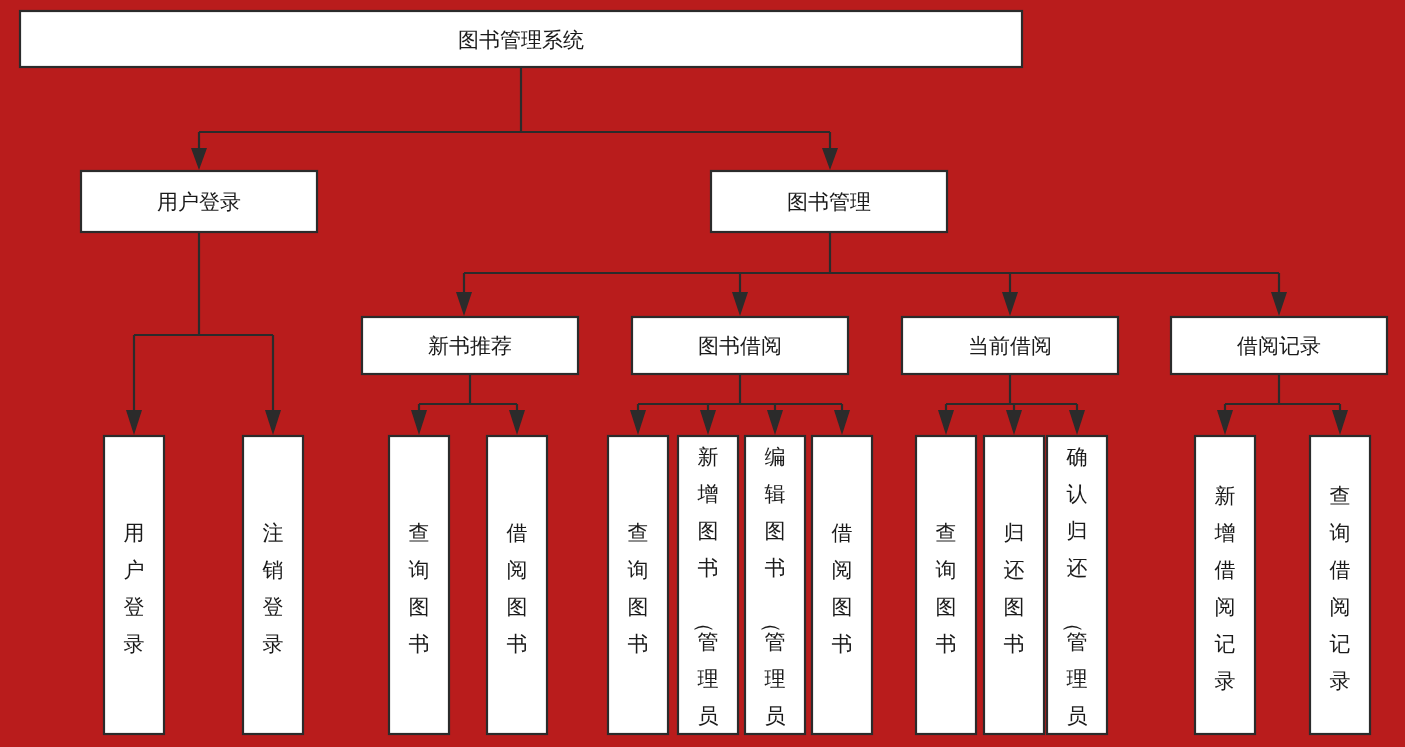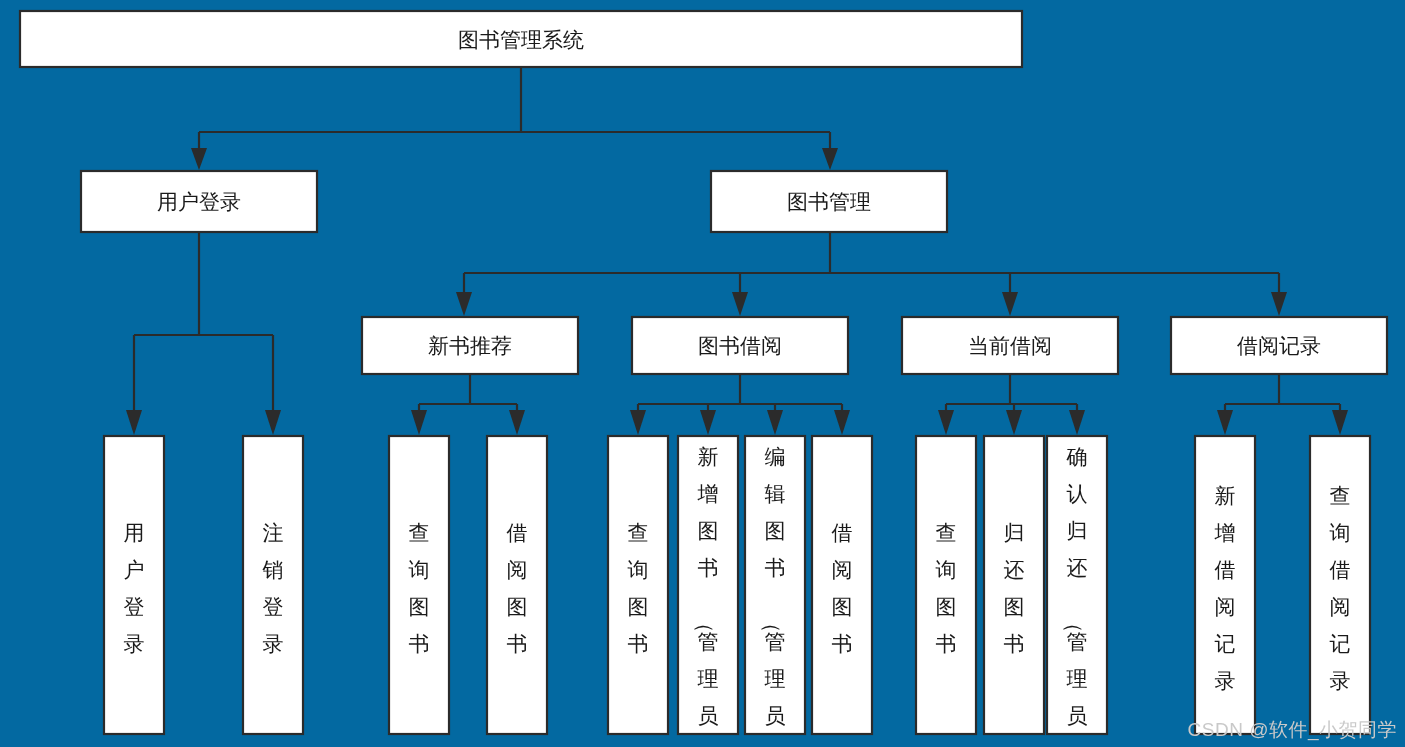--- a/index.html
+++ b/index.html
@@ -10,21 +10,21 @@
   body {
     width: 1405px;
     height: 747px;
     font-family: "Liberation Sans", "DejaVu Sans", sans-serif;
     overflow: hidden;
   }
   #diagram-root {
     position: relative;
     width: 1405px;
     height: 747px;
-    background: #0369a1;
+    background: #b91c1c;
   }
   svg.flow {
     position: absolute;
     top: 0;
     left: 0;
     width: 1405px;
     height: 747px;
   }
   .node-rect {
     fill: #ffffff;
@@ -233,15 +233,14 @@
           <text class="node-label-v" x="1225" y="502.86"><tspan x="1225" dy="0">新</tspan><tspan x="1225" dy="37">增</tspan><tspan x="1225" dy="37">借</tspan><tspan x="1225" dy="37">阅</tspan><tspan x="1225" dy="37">记</tspan><tspan x="1225" dy="37">录</tspan></text>
         </g>
         <g>
           <rect class="node-rect" x="1310" y="436" width="60" height="298"></rect>
           <text class="node-label-v" x="1340" y="502.86"><tspan x="1340" dy="0">查</tspan><tspan x="1340" dy="37">询</tspan><tspan x="1340" dy="37">借</tspan><tspan x="1340" dy="37">阅</tspan><tspan x="1340" dy="37">记</tspan><tspan x="1340" dy="37">录</tspan></text>
         </g>
       </g>
 
   </svg>
 
-  <div class="watermark">CSDN @软件_小贺同学</div>
 
 </div>
 
 </body></html>

